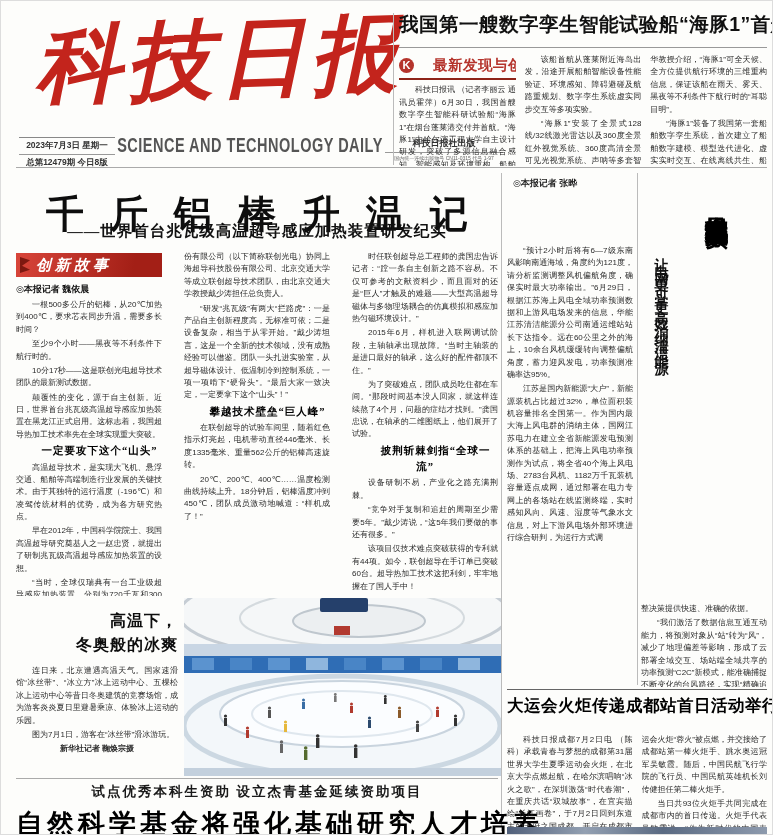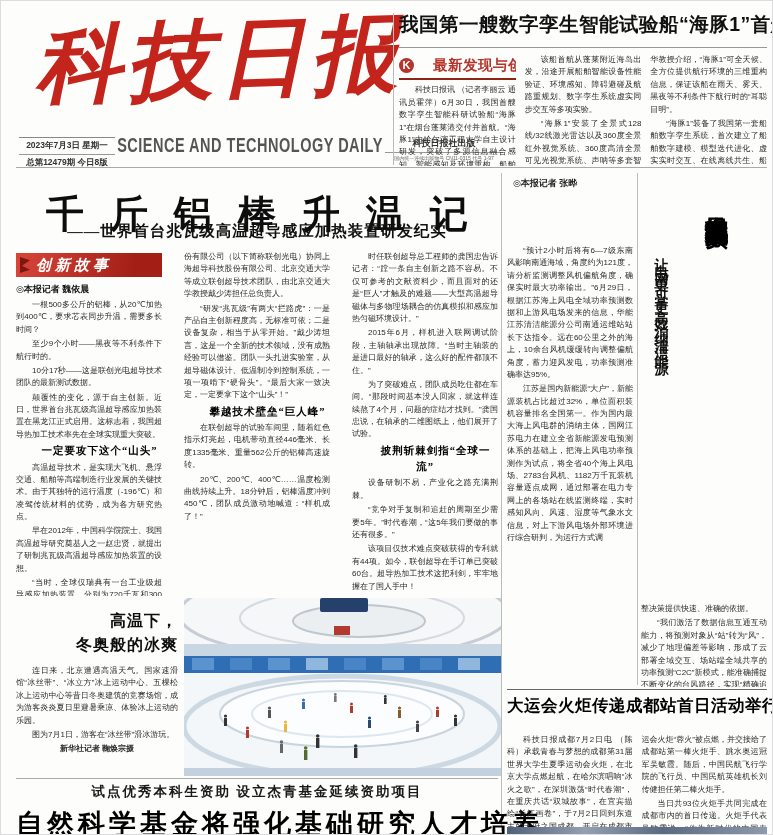--- a/index.html
+++ b/index.html
@@ -172,21 +172,21 @@
       <p class="subhead">攀越技术壁垒“巨人峰”</p>
       <p>在联创超导的试验车间里，随着红色指示灯亮起，电机带动直径446毫米、长度1335毫米、重量562公斤的铝棒高速旋转。</p>
       <p>20℃、200℃、400℃……温度检测曲线持续上升。18分钟后，铝棒温度冲到450℃，团队成员激动地喊道：“样机成了！”</p>
     </div>
     <div class="main-col col">
       <p>时任联创超导总工程师的龚国忠告诉记者：“蹚一条自主创新之路不容易。不仅可参考的文献资料少，而且面对的还是“巨人”才触及的难题——大型高温超导磁体与多物理场耦合的仿真模拟和感应加热匀磁环境设计。”</p>
       <p>2015年6月，样机进入联网调试阶段，主轴轴承出现故障。“当时主轴装的是进口最好的轴承，这么好的配件都顶不住。”</p>
       <p>为了突破难点，团队成员吃住都在车间。“那段时间基本没人回家，就这样连续熬了4个月，问题的症结才找到。”龚国忠说，在轴承的二维图纸上，他们展开了试验。</p>
       <p class="subhead">披荆斩棘剑指“全球一流”</p>
       <p>设备研制不易，产业化之路充满荆棘。</p>
-      <p>“竞争对手复制和追赶的周期至少需要5年。”时代春潮，“这5年我们要做的事还有很多。”</p>
+      <p>“竞争对手复制和追赶的周期至少需要5年。”戴少涛说，“这5年我们要做的事还有很多。”</p>
       <p>该项目仅技术难点突破获得的专利就有44项。如今，联创超导在手订单已突破60台。超导热加工技术这把利剑，牢牢地握在了国人手中！</p>
     </div>
   </div>
 
   <div class="sb-byline">◎本报记者 张晔</div>
   <div class="sb-col1 col">
     <p>“预计2小时后将有6—7级东南风影响南通海域，角度约为121度，请分析监测调整风机偏航角度，确保实时最大功率输出。”6月29日，根据江苏海上风电全域功率预测数据和上游风电场发来的信息，华能江苏清洁能源分公司南通运维站站长下达指令。远在60公里之外的海上，10余台风机缓缓转向调整偏航角度，蓄力迎风发电，功率预测准确率达95%。</p>
     <p>江苏是国内新能源“大户”，新能源装机占比超过32%，单位面积装机容量排名全国第一。作为国内最大海上风电群的消纳主体，国网江苏电力在建立全省新能源发电预测体系的基础上，把海上风电功率预测作为试点，将全省40个海上风电场、2783台风机、1182万千瓦装机容量逐点成网，通过部署在电力专网上的各场站在线监测终端，实时感知风向、风速、湿度等气象水文信息，对上下游风电场外部环境进行综合研判，为运行方式调</p>
   </div>
   <div class="sb-sub-v">让电网更可掌更高效消纳清洁能源</div>

